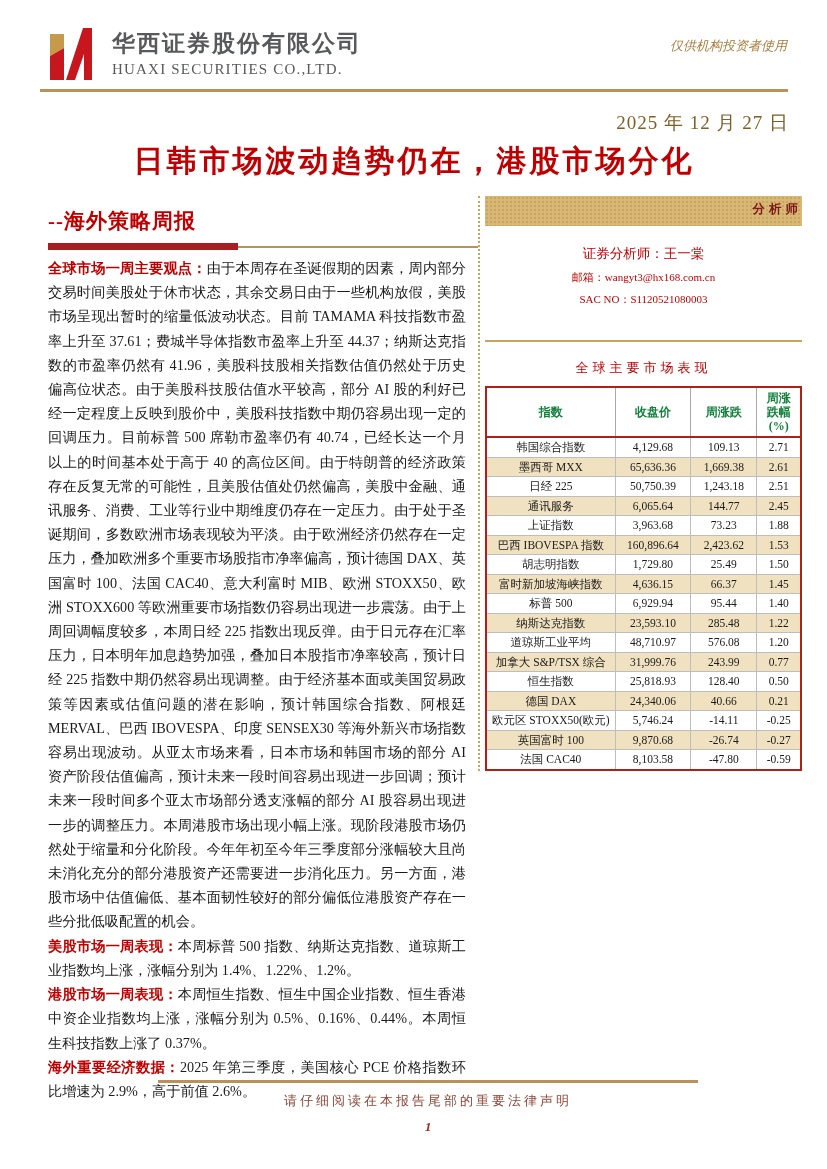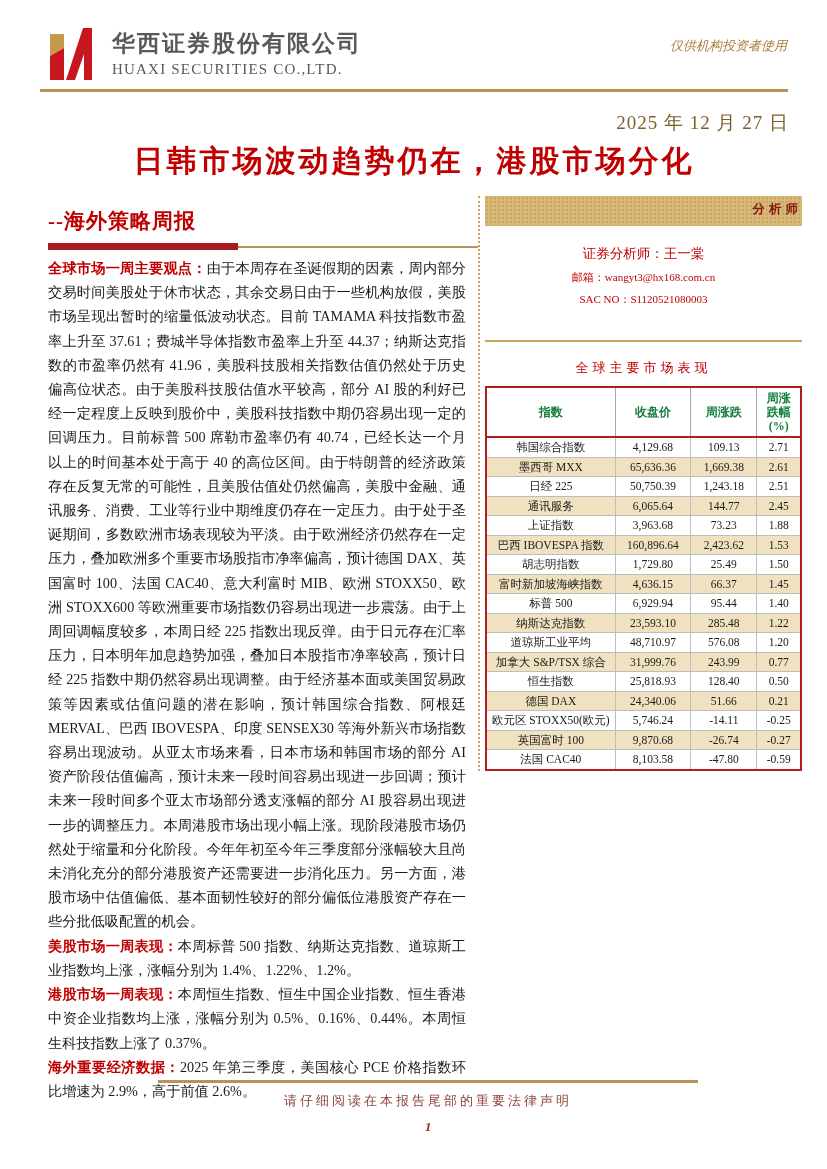--- a/index.html
+++ b/index.html
@@ -187,21 +187,21 @@
         </tr>
         <tr>
           <td>恒生指数</td>
           <td>25,818.93</td>
           <td>128.40</td>
           <td>0.50</td>
         </tr>
         <tr class="alt">
           <td>德国 DAX</td>
           <td>24,340.06</td>
-          <td>51.66</td>
+          <td>40.66</td>
           <td>0.21</td>
         </tr>
         <tr>
           <td>欧元区 STOXX50(欧元)</td>
           <td>5,746.24</td>
           <td>-14.11</td>
           <td>-0.25</td>
         </tr>
         <tr class="alt">
           <td>英国富时 100</td>

